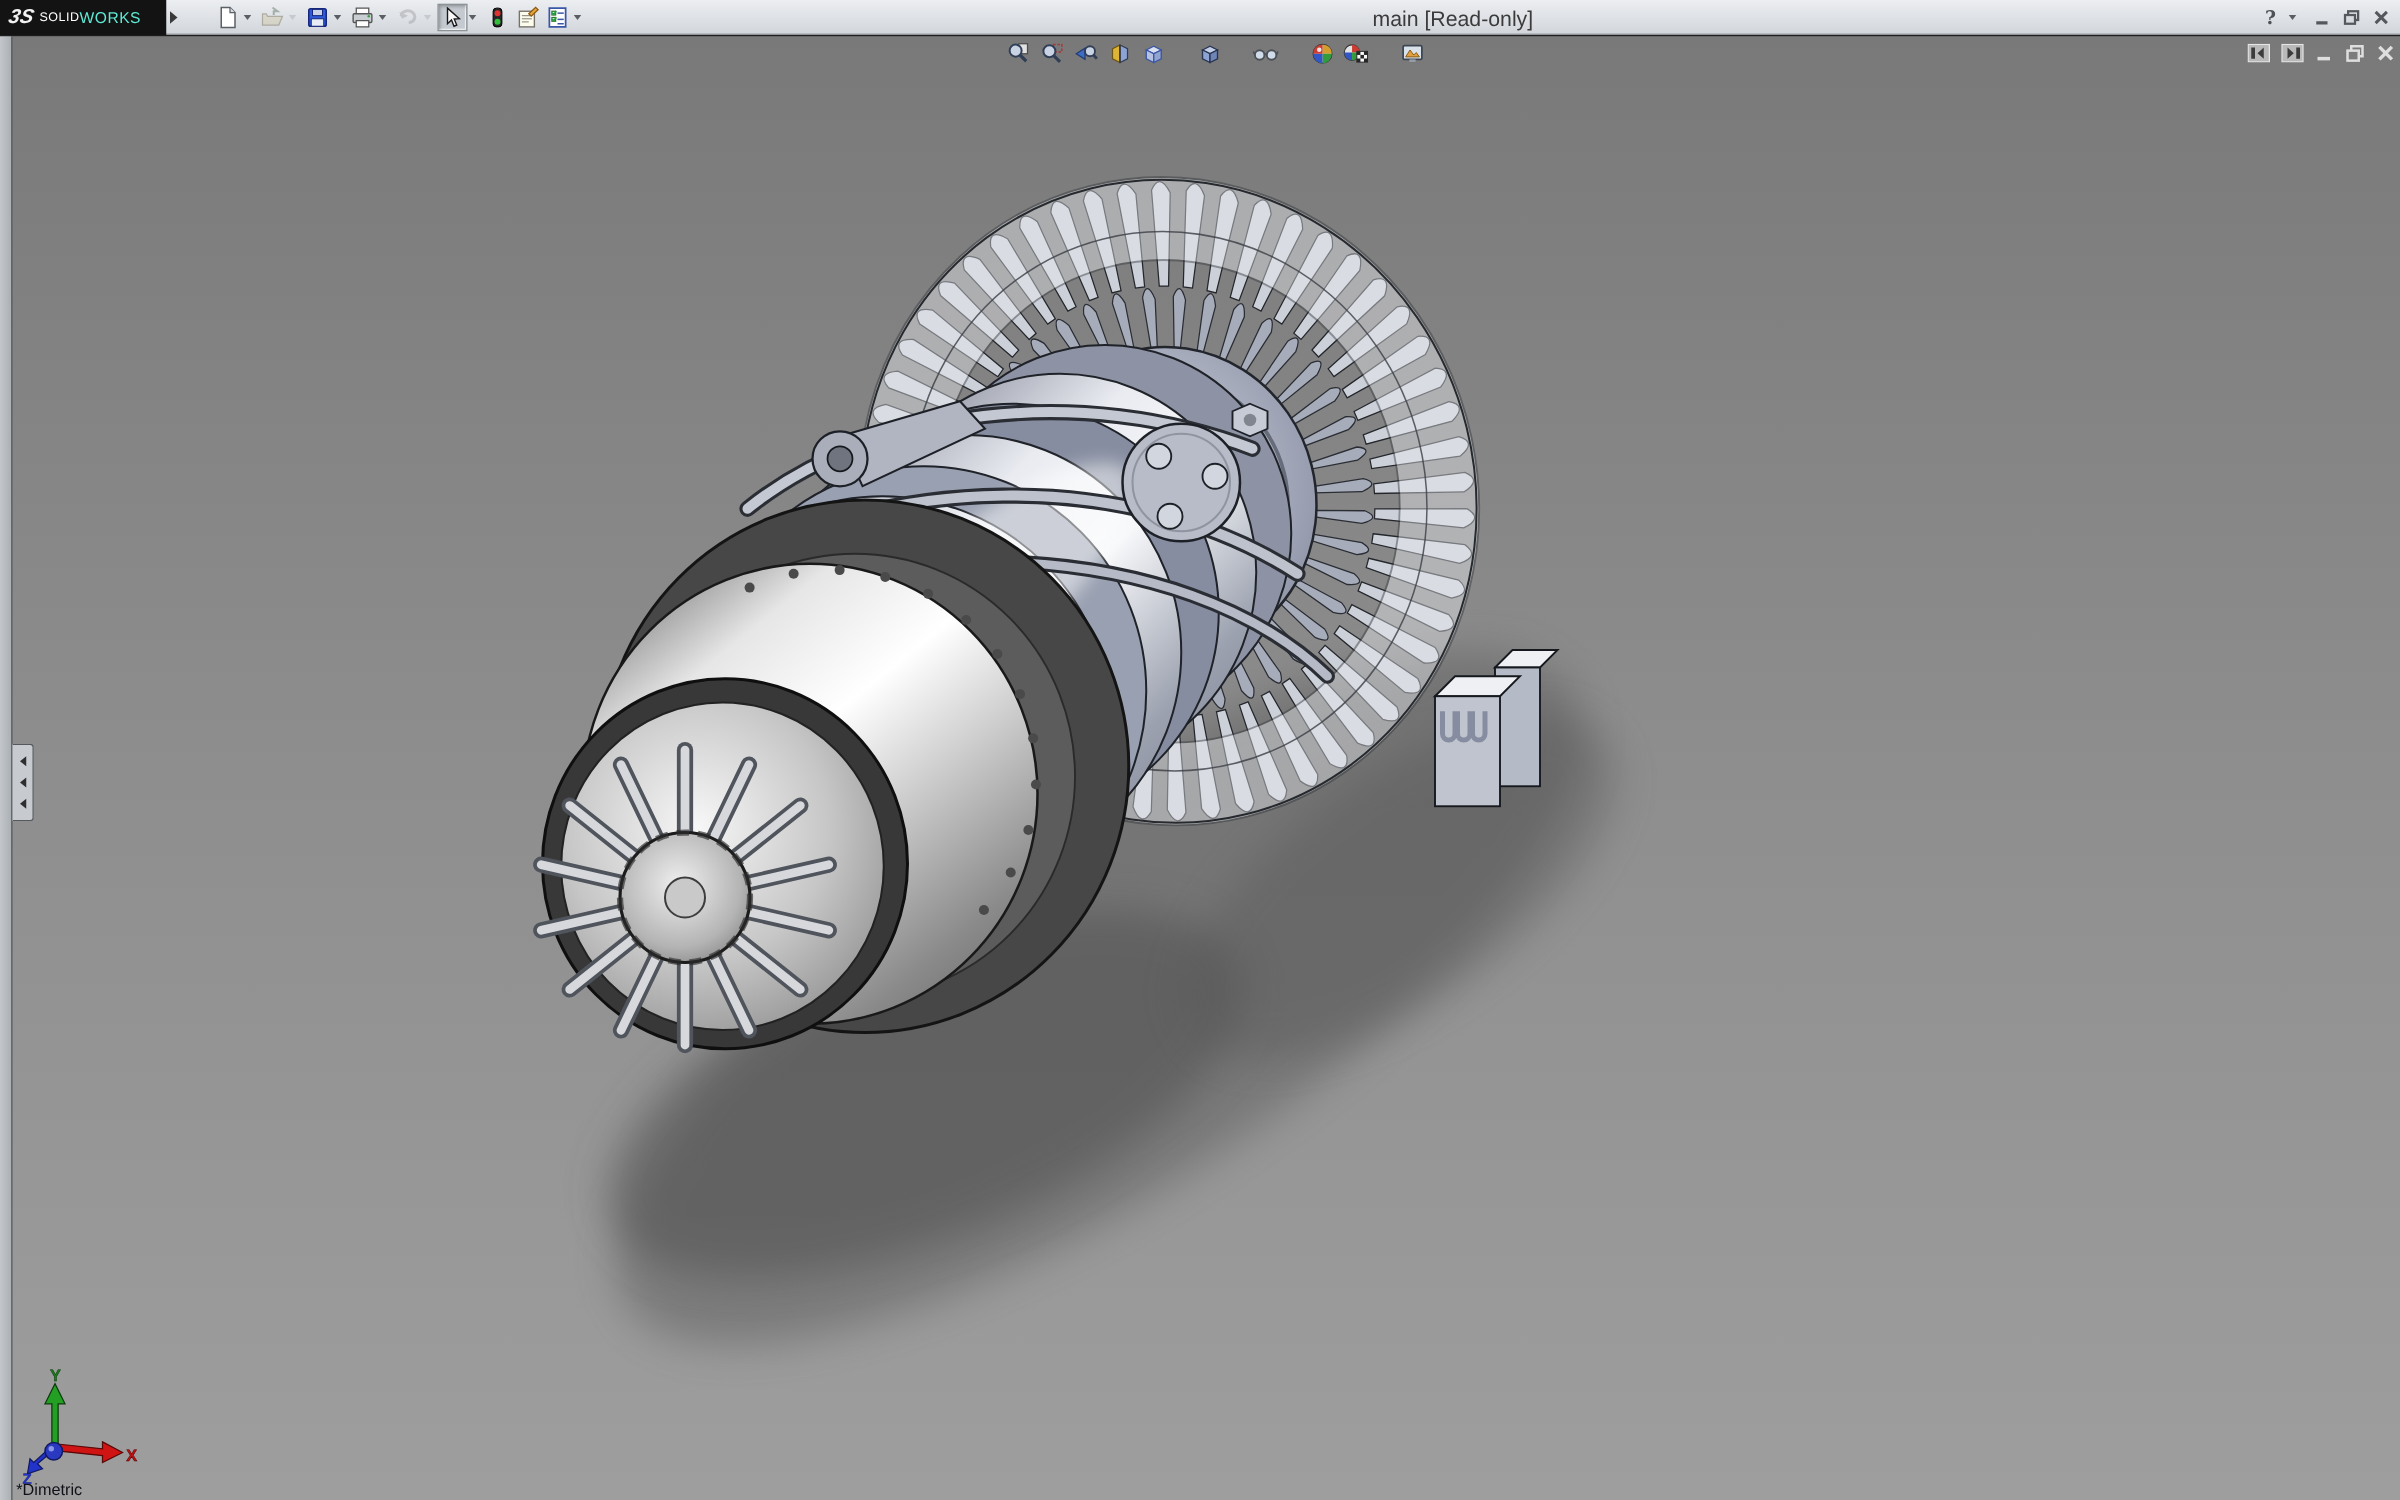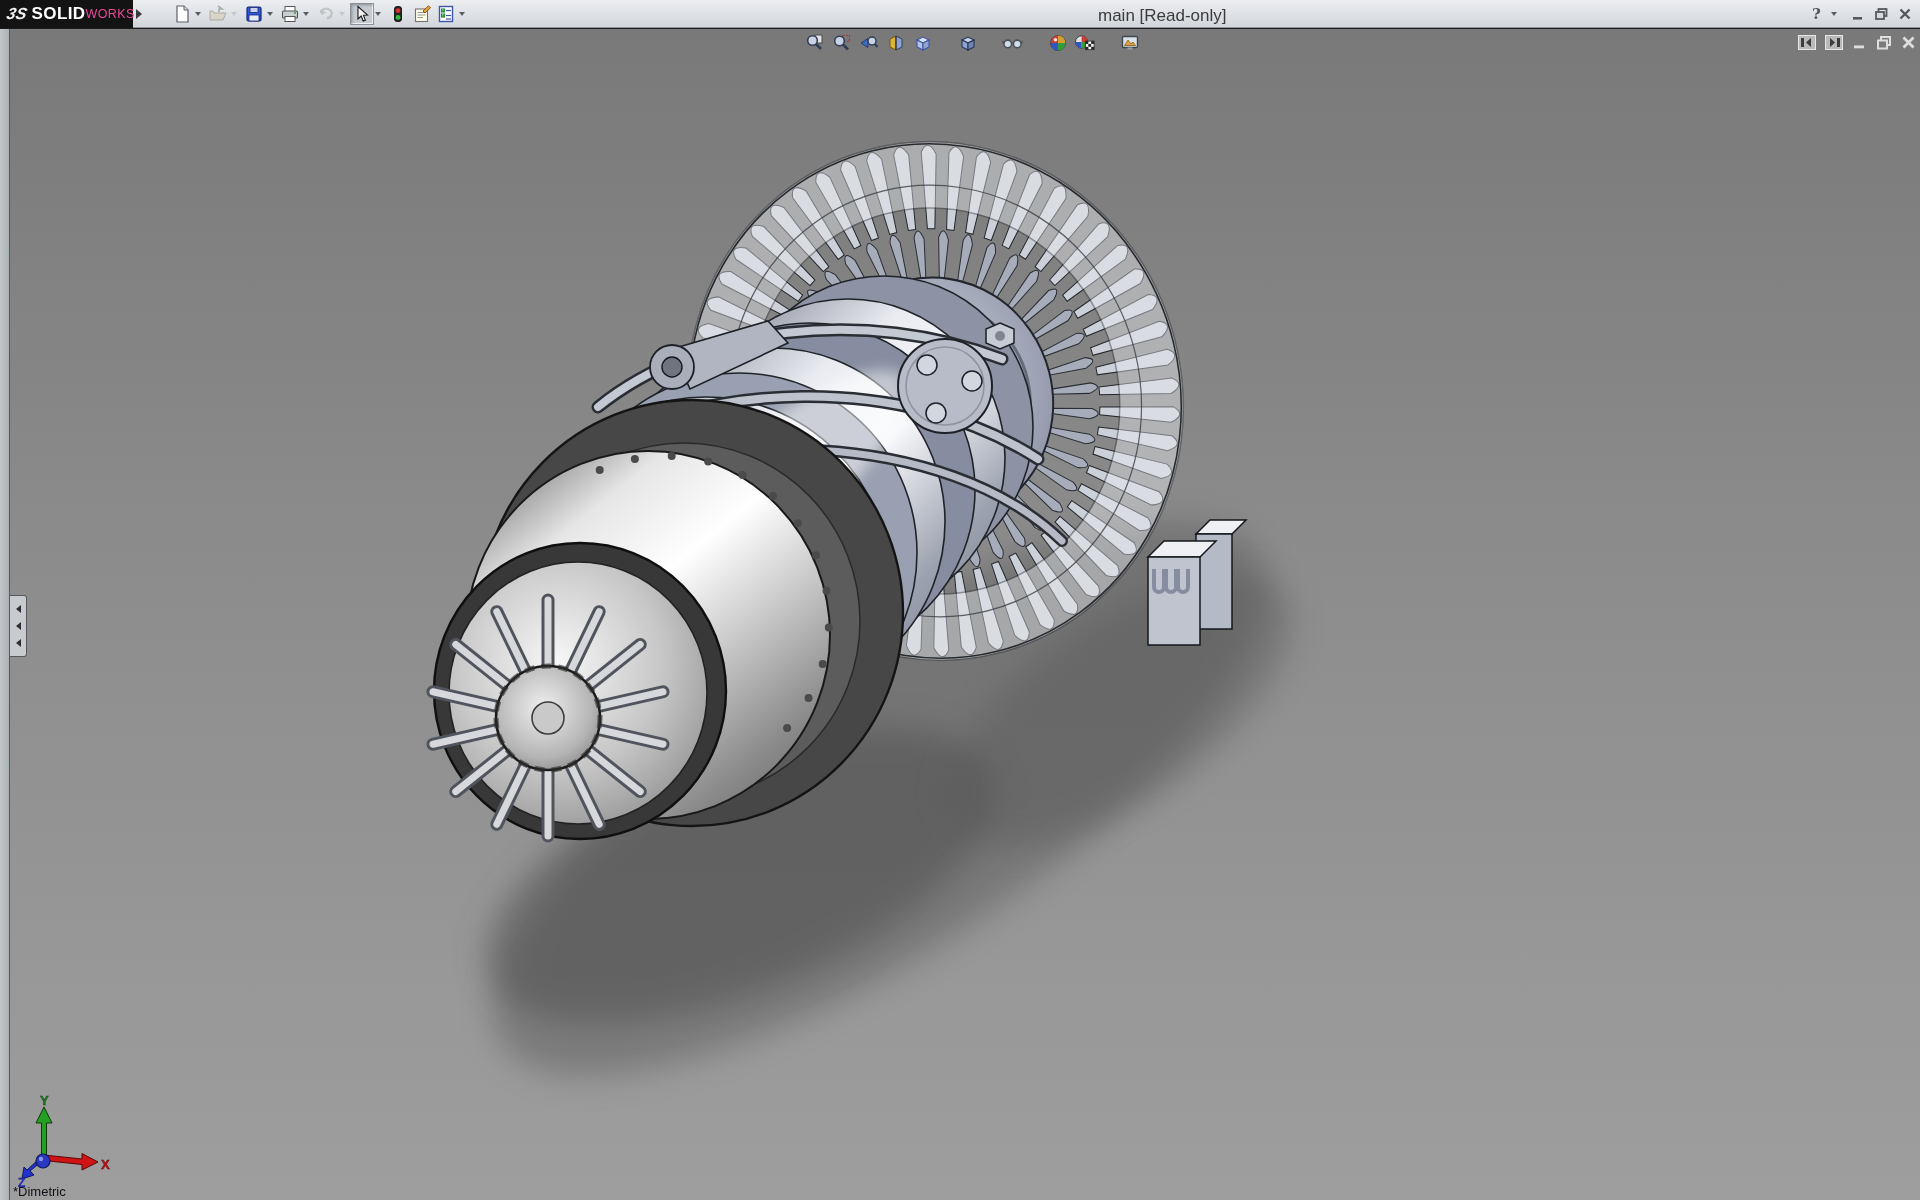--- a/index.html
+++ b/index.html
@@ -6,22 +6,22 @@
   body{width:1920px;height:1200px;overflow:hidden;position:relative;
        font-family:"Liberation Sans",sans-serif;background:#9a9a9a;}
 
   
   .titlebar{position:absolute;left:0;top:0;width:1920px;height:27px;
     background:linear-gradient(#eceef1,#d2d6db);border-bottom:1px solid #8f949a;z-index:30;}
   .logo{position:absolute;left:0;top:0;width:133px;height:28px;background:#131313;
     color:#fff;display:flex;align-items:center;padding-left:7px;box-sizing:border-box;}
   .logo .swirl{font-style:italic;font-weight:bold;font-size:16px;margin-right:5px;
     transform:skewX(-14deg);color:#f2f2f2;}
-  .logo .solid{font-weight:bold;font-size:17px;letter-spacing:.4px;}
-  .logo .works{font-weight:normal;font-size:12.5px;color:#ec4899;letter-spacing:.4px;}
+  .logo .solid{font-weight:normal;font-size:10px;letter-spacing:.4px;}
+  .logo .works{font-weight:normal;font-size:12.5px;color:#5eead4;letter-spacing:.4px;}
   .menu-arrow{position:absolute;left:136px;top:9px;width:0;height:0;
     border-top:5px solid transparent;border-bottom:5px solid transparent;border-left:6px solid #3a3a3a;}
   .tb{position:absolute;left:170px;top:2px;height:23px;display:flex;align-items:center;}
   .tbi{width:24px;height:22px;display:flex;align-items:center;justify-content:center;}
   .caret{width:0;height:0;border-left:3.5px solid transparent;border-right:3.5px solid transparent;
     border-top:4px solid #5a5f64;margin:0 5px 0 1px;}
   .caret.grayed{border-top-color:#a8adb2;}
   .grayed{opacity:.45;filter:grayscale(.7);}
   .pressed{background:#c4cad0;border:1px solid #8d9298;
     box-shadow:inset 1px 1px 3px rgba(0,0,0,.3), inset -1px -1px 1px #fff;box-sizing:border-box;}

